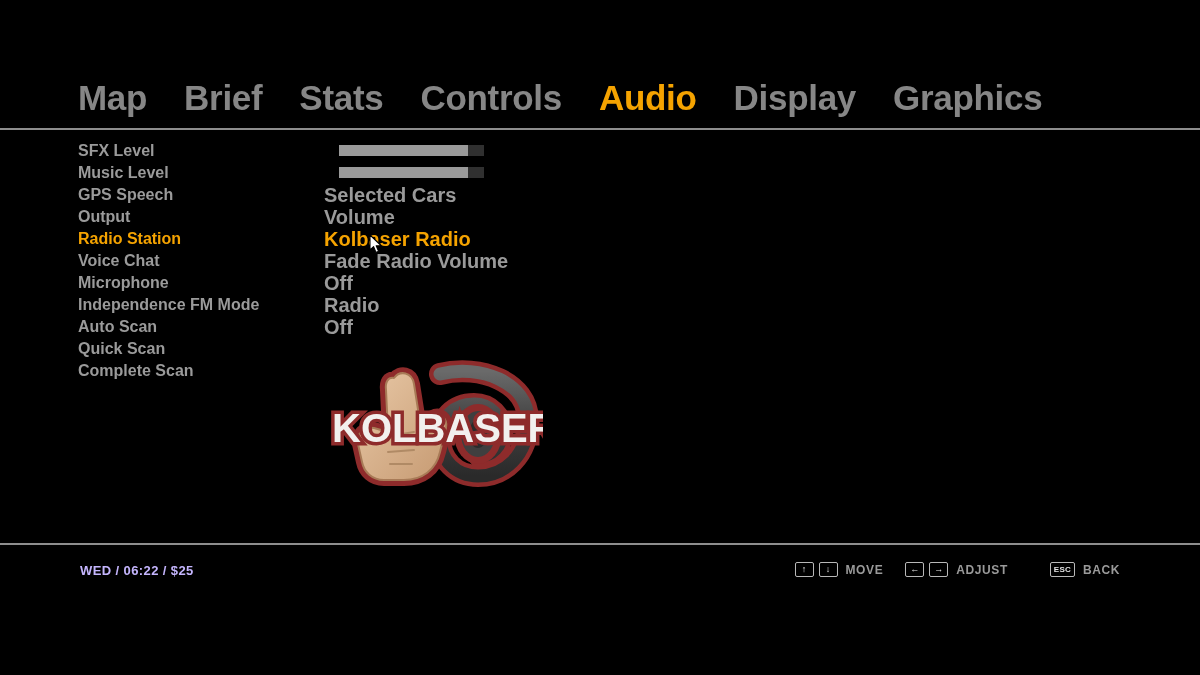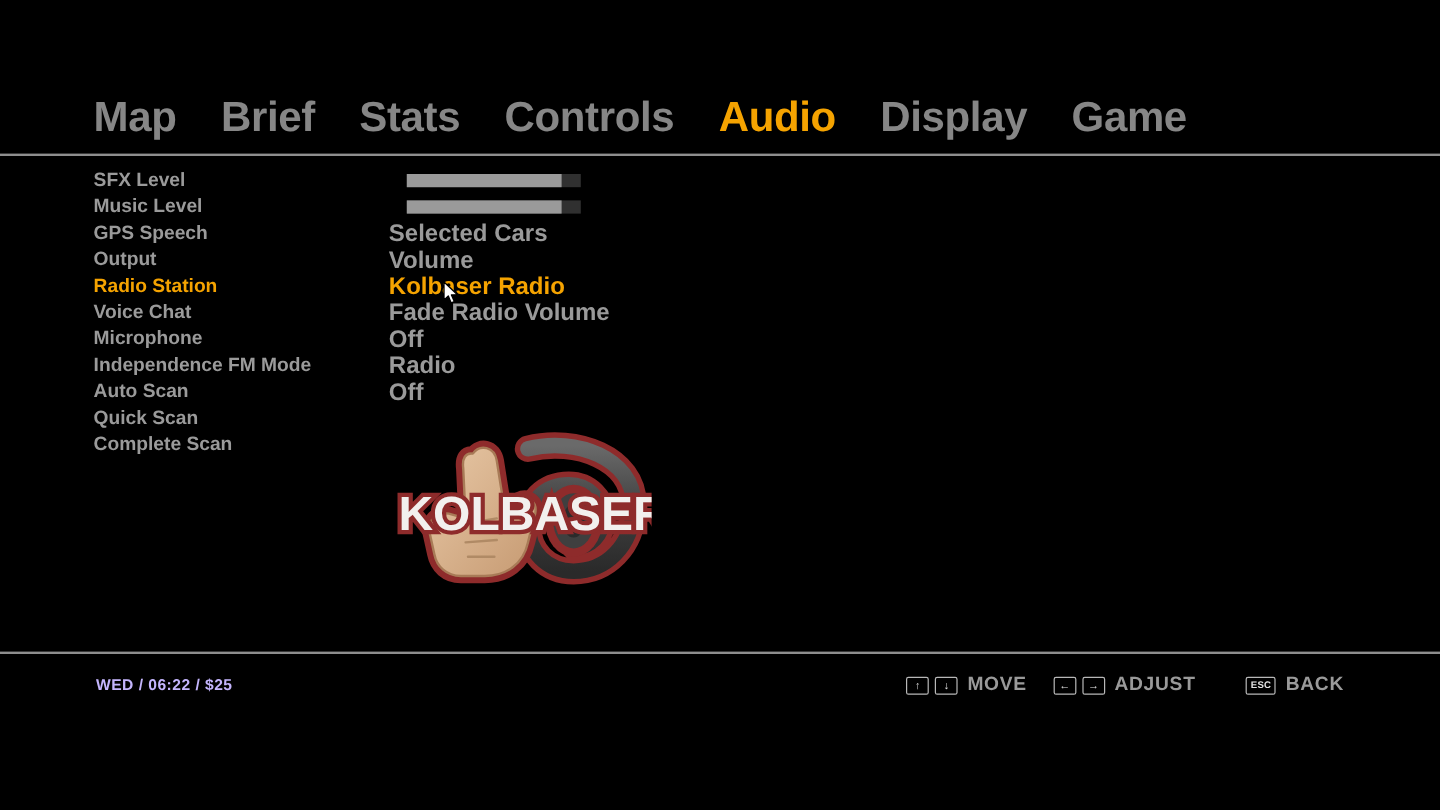--- a/index.html
+++ b/index.html
@@ -141,21 +141,21 @@
     border: 1px solid #b8b8b8;
     border-radius: 2px;
     color: #e2e2e2;
     font-size: 9px;
     font-weight: bold;
     line-height: 1;
     box-sizing: content-box;
   }
   .keycap.esc { font-size: 8px; letter-spacing: 0.2px; padding: 0 3px; margin-left: 20px; }
   .hint-label {
-    font-size: 16px;
+    font-size: 12px;
     font-weight: bold;
     color: #9a9a9a;
     letter-spacing: 0.6px;
     margin-left: 3px;
   }
 
   
   #cursor {
     position: absolute;
     left: 369px;
@@ -170,21 +170,21 @@
 
 <div id="screen">
 
   <div id="nav">
       <div class="nav-item">Map</div>
       <div class="nav-item">Brief</div>
       <div class="nav-item">Stats</div>
       <div class="nav-item">Controls</div>
       <div class="nav-item active">Audio</div>
       <div class="nav-item">Display</div>
-      <div class="nav-item">Game</div>
+      <div class="nav-item">Graphics</div>
     </div>
 
   <div class="hrule" id="rule-top"></div>
 
   <div id="settings">
       <div class="row">
         <div class="row-label">SFX Level</div>
         <div class="slider">
           <div class="slider-fill" style="width: 89%;"></div>
         </div>

